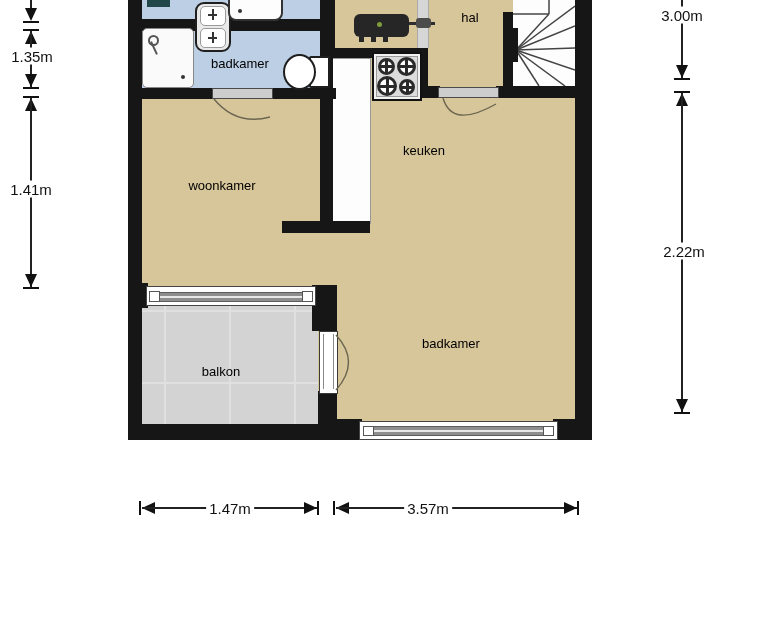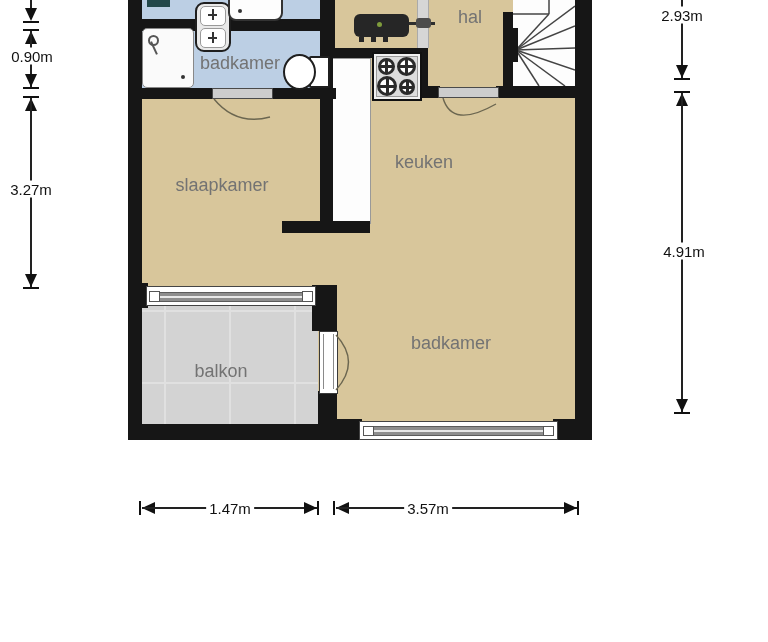--- a/index.html
+++ b/index.html
@@ -1,21 +1,21 @@
 <!DOCTYPE html>
 <html style="--wall: #161616; --room: #d8c69b; --bath: #bccfe4; --balcony: #d3d3d3;"><head>
 <meta charset="utf-8">
 <style>
   html,body{margin:0;padding:0;background:#fff}
   .plan{position:relative;width:768px;height:642px;background:#fff;overflow:hidden;
         font-family:"Liberation Sans",sans-serif}
   .abs{position:absolute}
   .base{position:absolute;left:128px;top:0;width:464px;height:440px;background:var(--room)}
   .w{position:absolute;background:var(--wall)}
-  .room-lbl{position:absolute;transform:translate(-50%,-50%);font-size:18px;color:#737373;white-space:nowrap}
+  .room-lbl{position:absolute;transform:translate(-50%,-50%);font-size:13px;color:#000000;white-space:nowrap}
   .dimlbl{position:absolute;transform:translate(-50%,-50%);font-size:15px;color:#111;background:#fff;padding:0 3px;white-space:nowrap}
   .lnv{position:absolute;width:2px;background:#222}
   .lnh{position:absolute;height:2px;background:#222}
   .tickh{position:absolute;width:16px;height:2px;background:#111}
   .tickv{position:absolute;width:2px;height:14px;background:#111}
   .arr{position:absolute;width:0;height:0}
   .arr.up{border-left:6px solid transparent;border-right:6px solid transparent;border-bottom:13px solid #111}
   .arr.down{border-left:6px solid transparent;border-right:6px solid transparent;border-top:13px solid #111}
   .arr.left{border-top:6px solid transparent;border-bottom:6px solid transparent;border-right:13px solid #111}
   .arr.right{border-top:6px solid transparent;border-bottom:6px solid transparent;border-left:13px solid #111}
@@ -145,54 +145,54 @@
   <svg width="768" height="642" style="left:0;top:0;pointer-events:none">
     <g fill="none" stroke="#6b6650" stroke-width="1.4">
       <path d="M214,99 Q236,126 270,117"></path>
       <path d="M443,98 Q452,129 496,104"></path>
       <path d="M336,335 Q361,362 336,390"></path>
     </g>
   </svg>
 
   <div class="room-lbl" style="left:240px;top:63px">badkamer</div>
   <div class="room-lbl" style="left:470px;top:17px">hal</div>
-  <div class="room-lbl" style="left:222px;top:185px">slaapkamer</div>
-  <div class="room-lbl" style="left:424px;top:162px">keuken</div>
+  <div class="room-lbl" style="left:222px;top:185px">woonkamer</div>
+  <div class="room-lbl" style="left:424px;top:150px">keuken</div>
   <div class="room-lbl" style="left:451px;top:343px">badkamer</div>
   <div class="room-lbl" style="left:221px;top:371px">balkon</div>
 
   <div>
     <div class="lnv" style="left:30px;top:0;height:13px"></div>
     <div class="arr down" style="left:25px;top:8px"></div>
     <div class="tickh" style="left:23px;top:21px"></div>
     <div class="tickh" style="left:23px;top:29px"></div>
     <div class="arr up" style="left:25px;top:31px"></div>
     <div class="lnv" style="left:30px;top:31px;height:56px"></div>
     <div class="arr down" style="left:25px;top:74px"></div>
     <div class="tickh" style="left:23px;top:87px"></div>
-    <div class="dimlbl" style="left:32px;top:56px">0.90m</div>
+    <div class="dimlbl" style="left:32px;top:56px">1.35m</div>
     <div class="tickh" style="left:23px;top:96px"></div>
     <div class="arr up" style="left:25px;top:98px"></div>
     <div class="lnv" style="left:30px;top:98px;height:189px"></div>
     <div class="arr down" style="left:25px;top:274px"></div>
     <div class="tickh" style="left:23px;top:287px"></div>
-    <div class="dimlbl" style="left:31px;top:189px">3.27m</div>
+    <div class="dimlbl" style="left:31px;top:189px">1.41m</div>
   </div>
 
   <div>
     <div class="lnv" style="left:681px;top:0;height:78px"></div>
     <div class="arr down" style="left:676px;top:65px"></div>
     <div class="tickh" style="left:674px;top:78px"></div>
-    <div class="dimlbl" style="left:682px;top:15px">2.93m</div>
+    <div class="dimlbl" style="left:682px;top:15px">3.00m</div>
     <div class="tickh" style="left:674px;top:91px"></div>
     <div class="arr up" style="left:676px;top:93px"></div>
     <div class="lnv" style="left:681px;top:93px;height:319px"></div>
     <div class="arr down" style="left:676px;top:399px"></div>
     <div class="tickh" style="left:674px;top:412px"></div>
-    <div class="dimlbl" style="left:684px;top:251px">4.91m</div>
+    <div class="dimlbl" style="left:684px;top:251px">2.22m</div>
   </div>
 
   <div>
     <div class="tickv" style="left:139px;top:501px"></div>
     <div class="arr left" style="left:142px;top:502px"></div>
     <div class="lnh" style="left:142px;top:507px;width:175px"></div>
     <div class="arr right" style="left:304px;top:502px"></div>
     <div class="tickv" style="left:317px;top:501px"></div>
     <div class="dimlbl" style="left:230px;top:508px">1.47m</div>
   </div>

